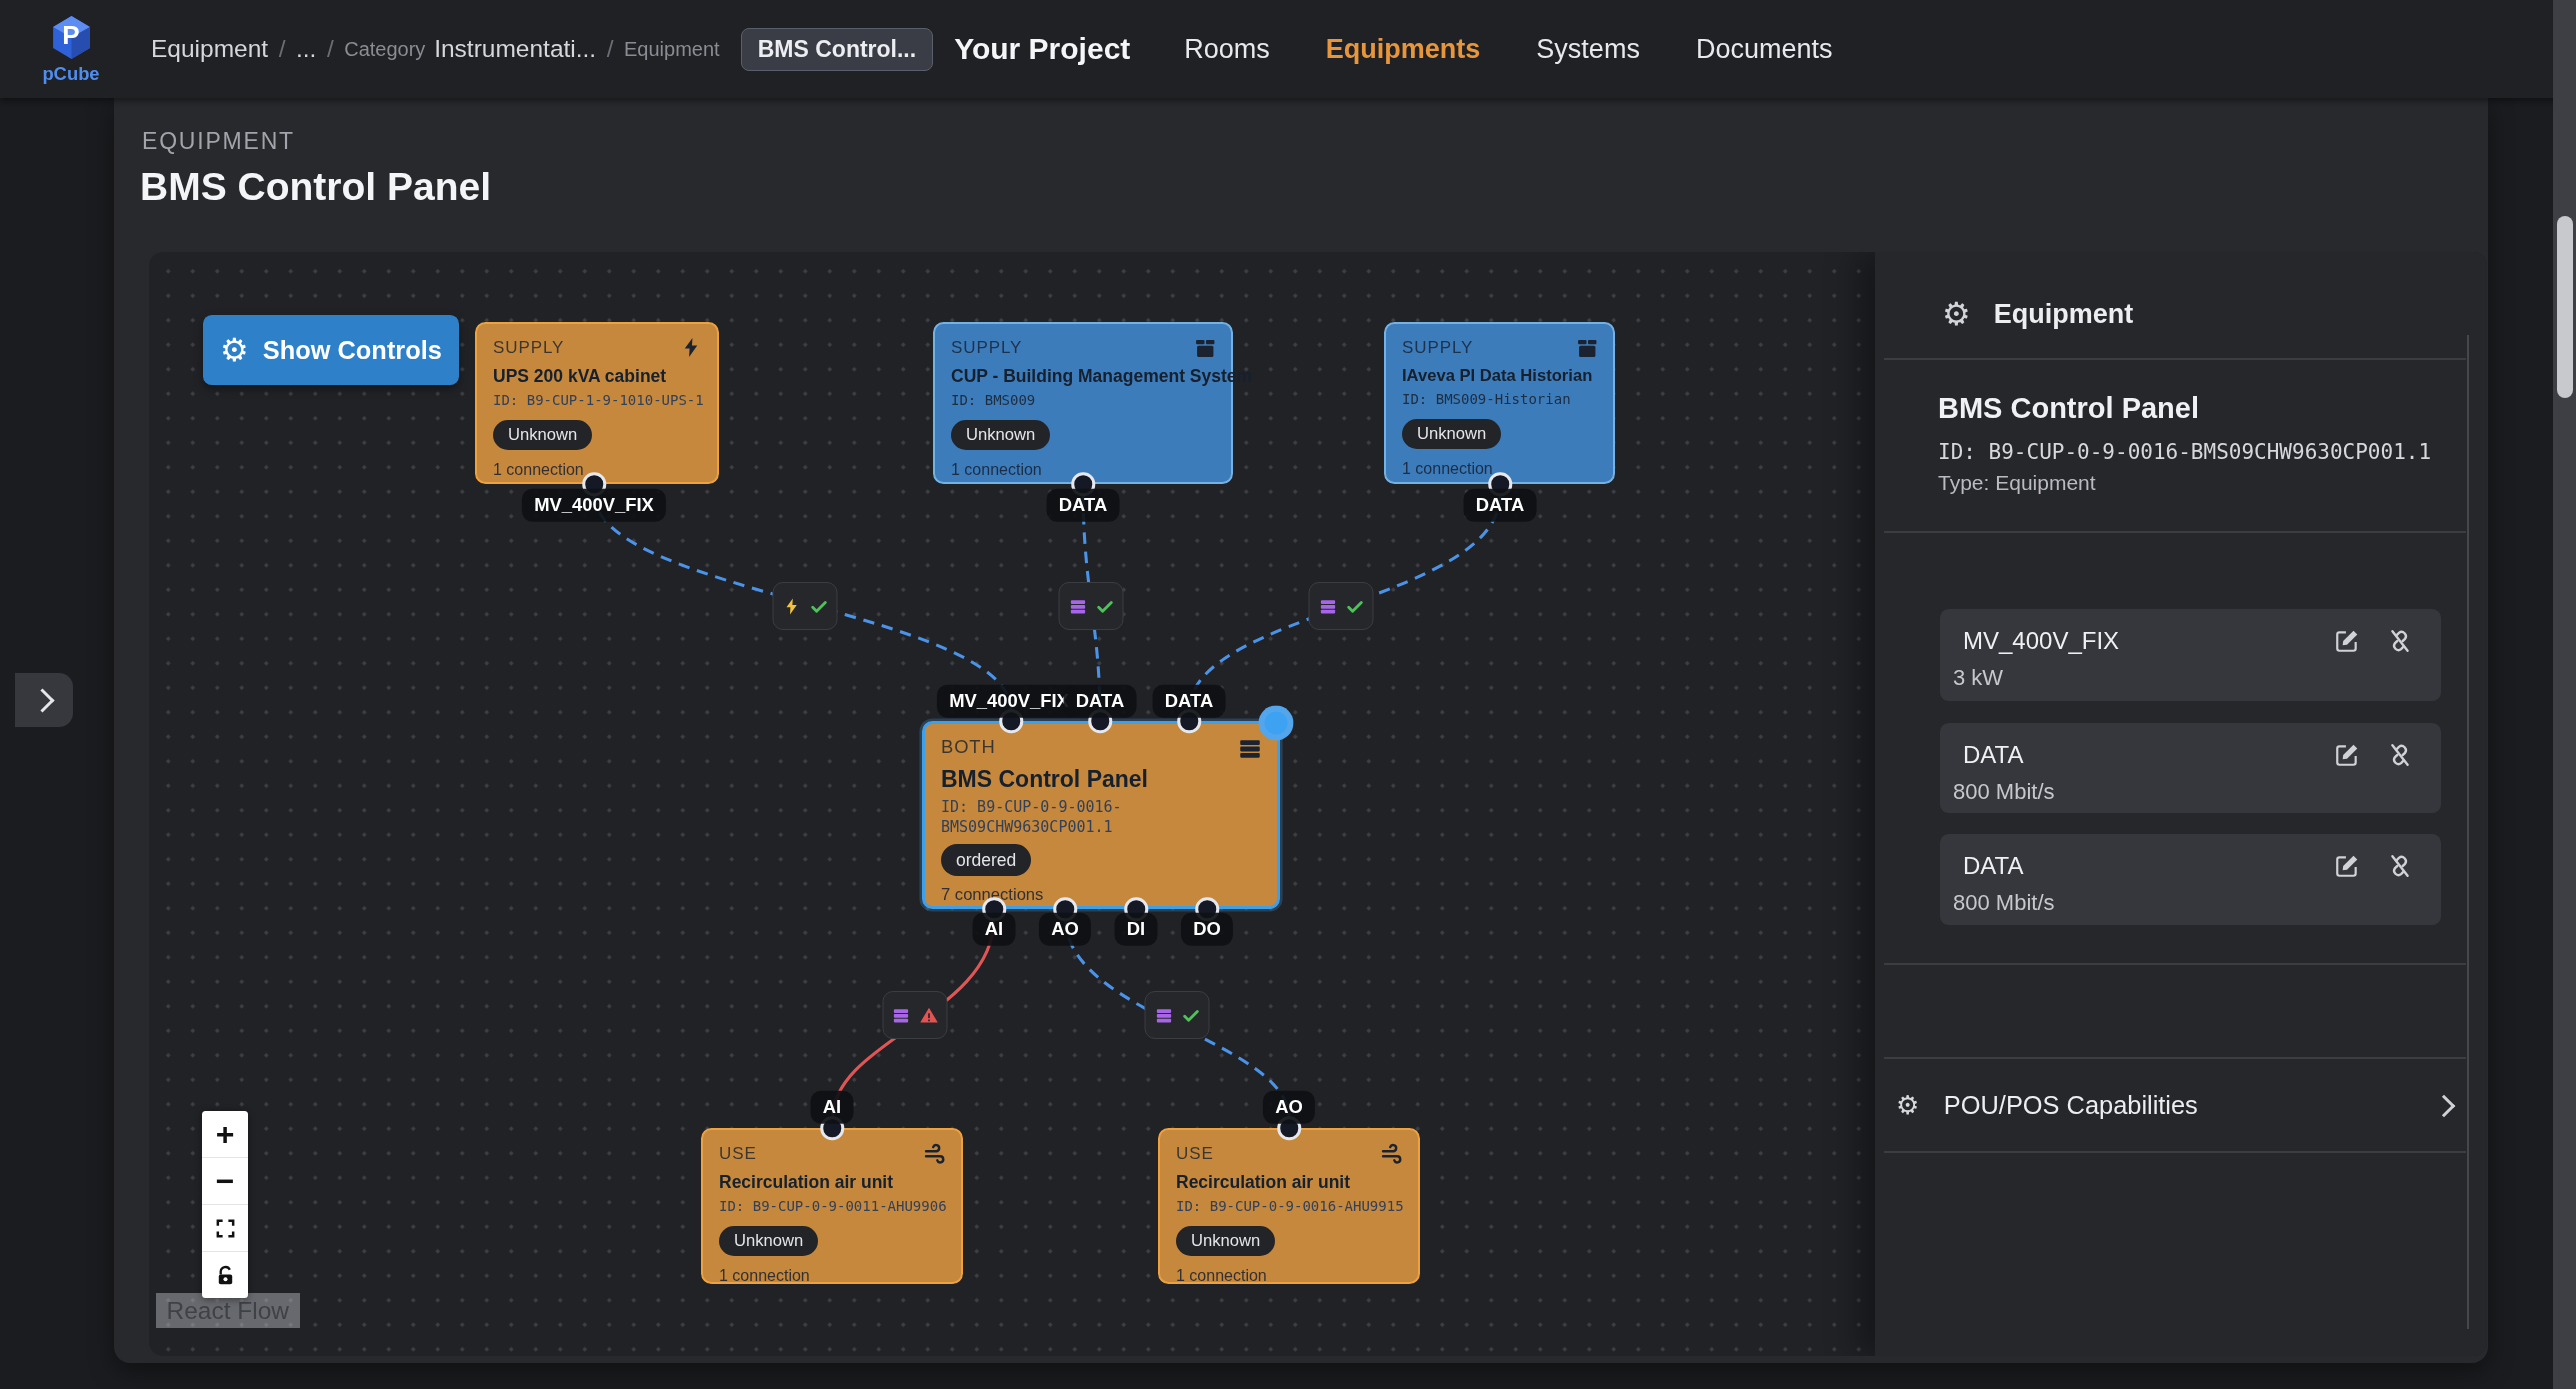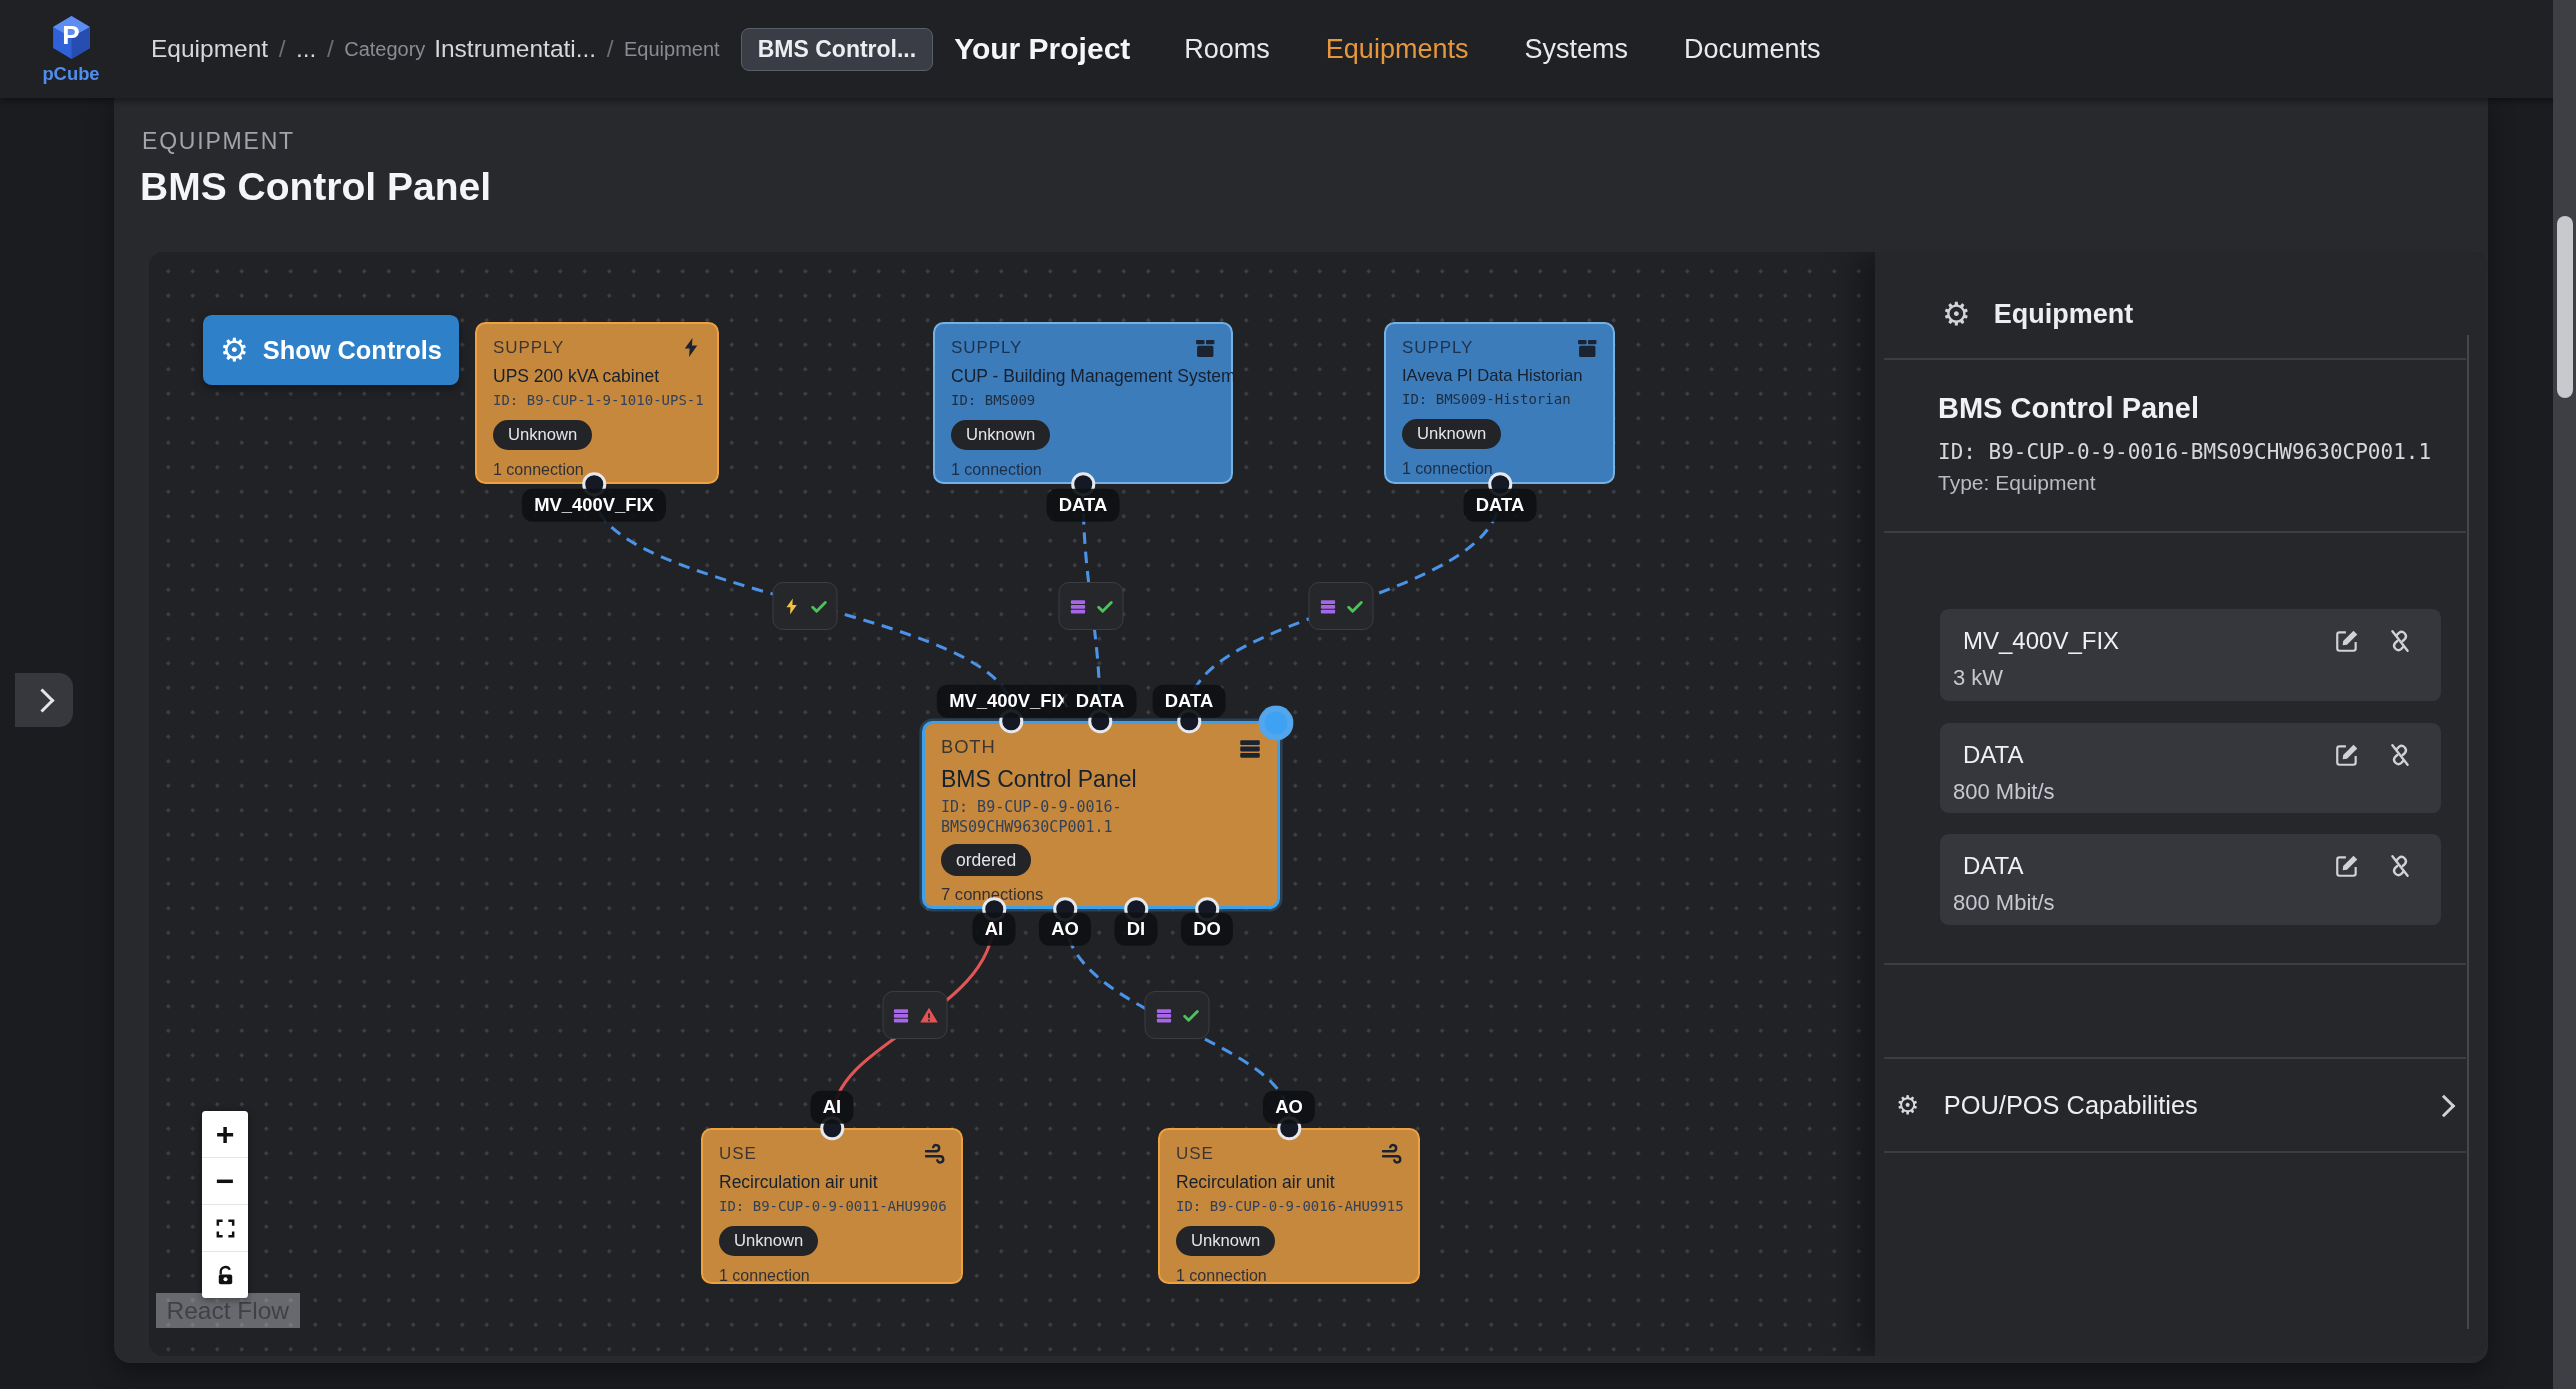--- a/index.html
+++ b/index.html
@@ -15,21 +15,21 @@
   .logo .ltext{color:#4f8df0;font-weight:bold;font-size:18.4px;margin-top:1.8px;}
   .bc{display:flex;align-items:center;margin-left:32px;white-space:nowrap;}
   .bc .lnk{color:#d6d7da;font-size:24.5px;}
   .bc .sep{color:#6b6d74;font-size:24.5px;margin:0 10.5px;}
   .bc .tag{color:#8a8c93;font-size:20px;margin-right:8.8px;}
   .bc .chip{background:#3a3d45;border:1.8px solid #5a5f6c;border-radius:8px;color:#eceef2;
     font-weight:bold;font-size:23px;padding:7px 16px;margin-left:12.3px;}
   .project{color:#f5f6f8;font-weight:bold;font-size:30px;margin-left:21px;white-space:nowrap;}
   .navlinks{display:flex;align-items:center;margin-left:54px;gap:56px;}
   .navlinks .nl{color:#e8e9ec;font-size:27px;}
-  .navlinks .nl.active{color:#e8963c;font-weight:normal;}
+  .navlinks .nl.active{color:#e8963c;font-weight:bold;}
   .hamburger{position:absolute;right:37px;top:14px;width:54px;height:67px;background:#26272b;
     border:3.5px solid #a5c8f2;border-radius:10.5px;display:flex;flex-direction:column;
     justify-content:center;align-items:center;gap:8px;box-sizing:border-box;}
   .hamburger .bar{width:30px;height:5.3px;background:#e8e9ec;border-radius:2.6px;}
   
   .outer-card{position:absolute;left:114px;top:98px;width:2374px;height:1265px;
     background:#28292d;border-radius:0 0 16px 16px;box-shadow:0 8.8px 26px rgba(0,0,0,.4);}
   .eyebrow{position:absolute;left:28px;top:30px;color:#a2a4ab;font-size:23px;letter-spacing:1.8px;}
   .page-title{position:absolute;left:26px;top:67px;color:#f4f5f7;font-size:39px;font-weight:bold;}
   
@@ -42,21 +42,21 @@
     border-radius:8.8px;display:flex;align-items:center;justify-content:center;gap:14px;
     color:#fff;z-index:7;box-shadow:0 3.5px 8.8px rgba(0,0,0,.35);}
   .show-controls .g{font-size:32px;line-height:1;}
   .show-controls .t{font-size:25.4px;font-weight:bold;}
   
   .node{position:absolute;box-sizing:border-box;border-radius:10.5px;padding:14px 16px;z-index:3;}
   .node.orange{background:#c5883c;border:2.6px solid #eda13f;}
   .node.blue{background:#3d7cba;border:2.6px solid #74b2e4;}
   .node.selected{border:3.5px solid #3fa0ea;box-shadow:0 0 0 2.6px rgba(63,160,234,.25);}
   .n-kind{font-size:17px;color:rgba(20,30,46,.78);letter-spacing:0.9px;}
-  .n-title{font-size:17.5px;font-weight:normal;color:#16202e;margin-top:8px;white-space:nowrap;}
+  .n-title{font-size:17.5px;font-weight:bold;color:#16202e;margin-top:8px;white-space:nowrap;}
   .n-id{font-family:"DejaVu Sans Mono",monospace;font-size:14px;color:#32405a;margin-top:3.5px;
     white-space:nowrap;line-height:1.35;}
   .node.blue .n-id{color:#1d2d42;}
   .n-badge{display:inline-block;background:#232428;color:#e4e5e9;font-size:16.6px;
     padding:5.3px 15px;border-radius:875px;margin-top:10.5px;}
   .n-conn{font-size:16px;color:rgba(22,32,50,.85);margin-top:10.5px;}
   .n-icon{position:absolute;top:12.3px;right:14px;color:#1c2330;}
   .node.big .n-kind{font-size:18.4px;}
   .node.big .n-title{font-size:23px;}
   .node.big .n-id{font-size:15px;white-space:normal;word-break:break-word;width:320px;}

